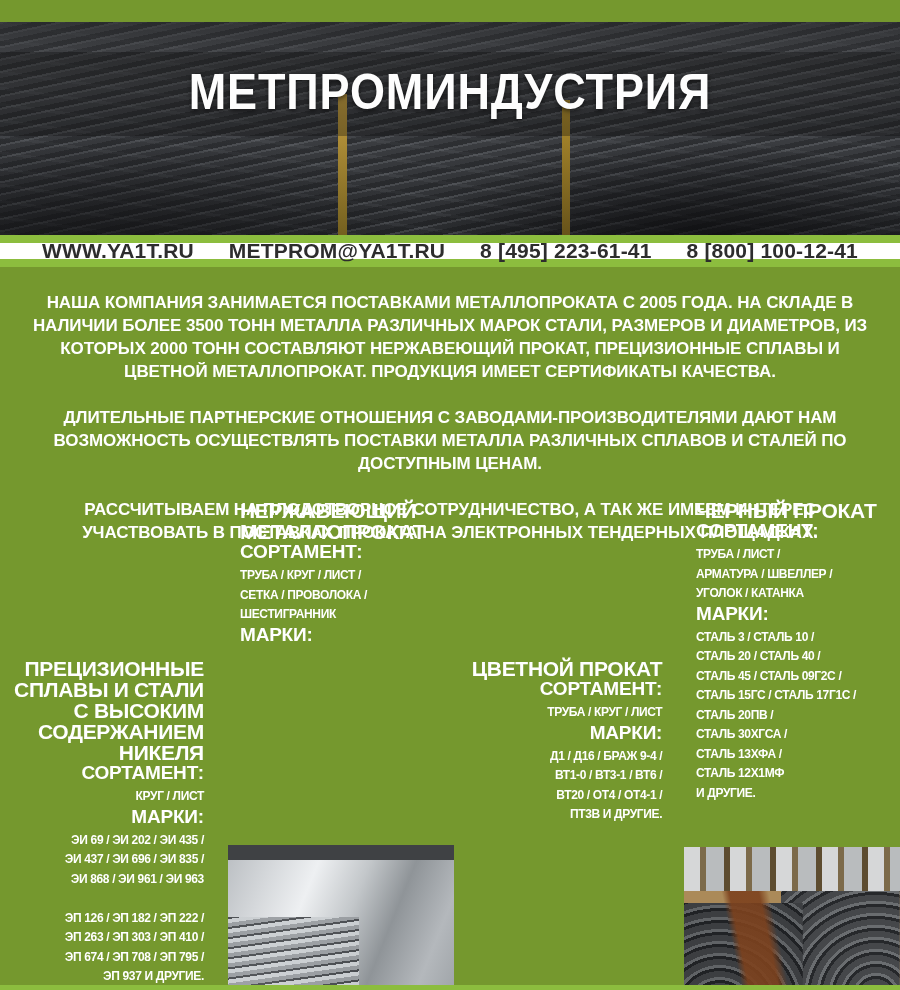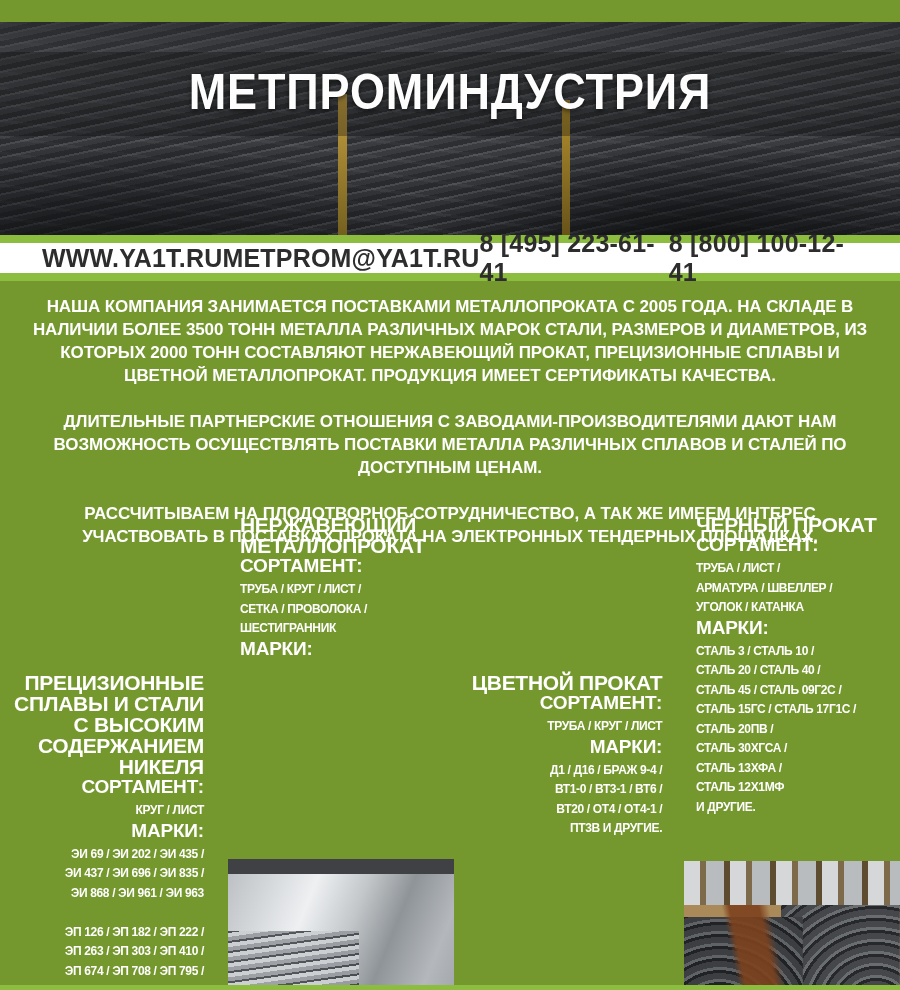--- a/index.html
+++ b/index.html
@@ -25,28 +25,28 @@
     position:absolute; left:0; right:0; top:38px; text-align:center;
     color:#fdfdfd; font-size:50px; font-weight:800; letter-spacing:1px; line-height:64px;
     transform:scaleX(.9); transform-origin:center;
     text-shadow:0 2px 6px rgba(0,0,0,.55);
   }
 
   
   .stripe { height:8px; background:#8cbd3e; }
   .stripe-bottom { position:absolute; bottom:0; left:0; right:0; height:5px; background:#8cbd3e; }
   .contact-bar {
-    height:30px; background:#ffffff; display:flex; align-items:center;
-    justify-content:flex-end; padding:0 42px;
-    color:#2d2d2d; font-size:25px; font-weight:700; letter-spacing:.2px;
+    height:16px; background:#ffffff; display:flex; align-items:center;
+    justify-content:space-between; padding:0 42px;
+    color:#2d2d2d; font-size:21px; font-weight:700; letter-spacing:.2px;
   }
   .contact-bar a { color:#2d2d2d; text-decoration:none; }
 
   
-  .intro { height:221px; background:#75982e; padding:14px 20px 0; text-align:center; }
+  .intro { height:221px; background:#75982e; padding:24px 20px 0; text-align:center; }
   .intro p {
     color:#fff; font-size:17px; font-weight:700; line-height:23px;
     letter-spacing:-.1px; margin-bottom:23px;
   }
 
   
   .grid { height:507px; display:flex; gap:6px; background:#75982e; }
   .col { display:flex; flex-direction:column; overflow:hidden; }
   .col-1 { width:222px;align-items:center; } .col-2 { width:226px; } .col-3 { width:218px;align-items:center; } .col-4 { width:216px; }
 

